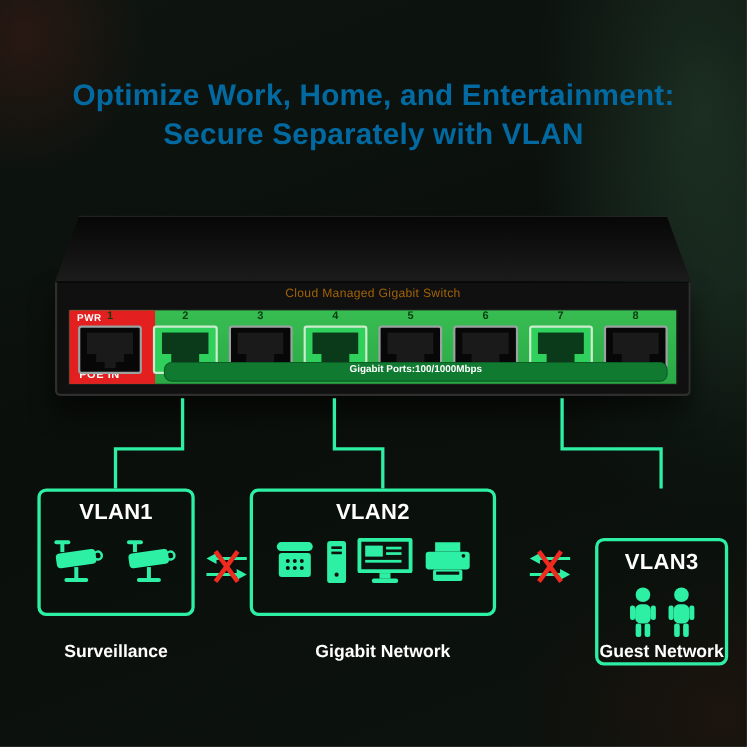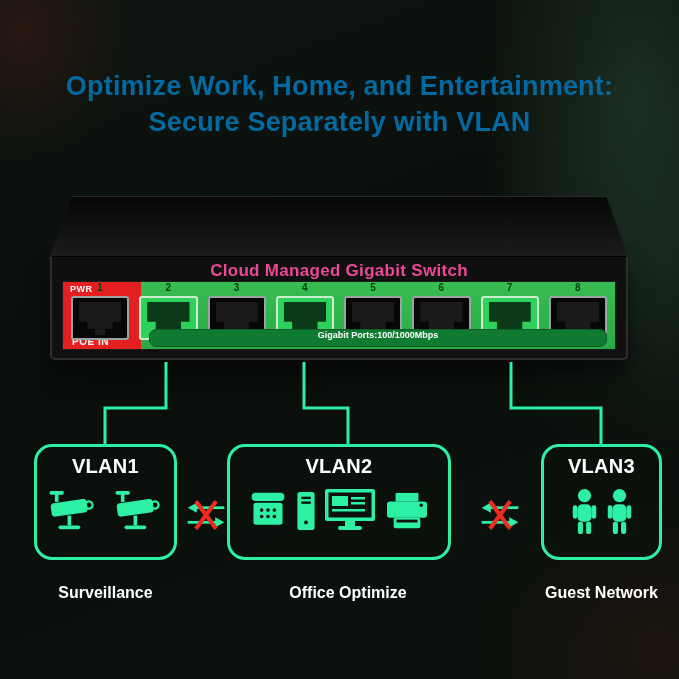--- a/index.html
+++ b/index.html
@@ -25,21 +25,21 @@
   
   .switch { position:absolute; left:50px; top:196px; width:578px; }
   .switch-top { height:60px;
     background:linear-gradient(180deg,#070707 0%,#151515 70%,#1d1d1d 100%);
     clip-path:polygon(22px 0, calc(100% - 22px) 0, 100% 100%, 0 100%);
     border-top:1px solid #2a2a2a; }
   .switch-front { position:relative; height:104px; background:#101010;
     border:2px solid #2e2e2e; border-top:1px solid #000; border-radius:0 0 5px 5px;
     box-shadow:0 14px 22px rgba(0,0,0,0.55); }
   .switch-name { position:absolute; top:4px; left:0; width:100%; text-align:center;
-    color:#ec4899; font-size:17px; font-weight:700; letter-spacing:0.3px; }
+    color:#a16207; font-size:11px; font-weight:400; letter-spacing:0.3px; }
   .panel { position:absolute; top:24px; left:10px; right:10px; bottom:8px;
     background:linear-gradient(180deg,#38bd52 0%,#2aa946 100%);
     border:1px solid #1c1c1c; overflow:hidden; }
   .red-zone { position:absolute; left:0; top:0; bottom:0; width:78px; background:#e41f1f; }
   .pwr-label { position:absolute; top:2px; left:7px; font-size:9px; font-weight:700; color:#fff; letter-spacing:0.5px; }
   .poe-label { position:absolute; bottom:2px; left:9px; font-size:10px; font-weight:700; color:#fff; letter-spacing:0.5px; }
   .numbers-row { position:absolute; top:0; left:8px; right:8px; height:13px; display:flex; gap:10px; }
   .numbers-row span { flex:1; text-align:center; font-size:10px; font-weight:700; color:#0a3d12; }
   .ports-row { position:absolute; top:14px; left:8px; right:8px; height:44px; display:flex; gap:10px; }
   .port { flex:1; position:relative; background:#070707; border:2px solid #9aa2a2; border-radius:3px; }
@@ -48,27 +48,27 @@
   .port.green { background:#2fd05c; border-color:#cdeccd; }
   .port.green .jack { background:#0a3a1a; }
   .ports-strip { position:absolute; bottom:2px; left:86px; right:8px; height:18px;
     background:#0f7a30; border:1px solid #0b5f26; border-radius:7px;
     color:#ffffff; font-size:9px; font-weight:700; line-height:11px; text-align:center; }
 
   
   .lines-svg { position:absolute; left:0; top:0; width:679px; height:679px; pointer-events:none; }
 
   
-  .vlan-box { position:absolute; top:444px; height:116px; border:3px solid #2ef0a4; border-radius:18px;
+  .vlan-box { position:absolute; top:444px; height:116px; border:3px solid #2ef0a4; border-radius:8px;
     background:rgba(8,16,11,0.35); }
   .vlan-box .vlan-label { text-align:center; margin-top:8px; font-size:20px; font-weight:800; color:#ffffff; letter-spacing:0.3px; }
   .vlan-icons { display:flex; justify-content:center; align-items:flex-end; gap:8px; margin-top:10px; }
   .vlan1 { left:34px;  width:143px; }
   .vlan2 { left:227px; width:224px; }
-  .vlan3 { left:541px; width:121px; }
+  .vlan3 { left:541px; width:121px;margin-top:45px; }
 
   .caption { position:absolute; top:584px; text-align:center; font-size:16px; font-weight:800; color:#ffffff; }
   .cap1 { left:34px;  width:143px; }
   .cap2 { left:236px; width:224px; }
   .cap3 { left:521px; width:161px; }
 
   .isolation { position:absolute; top:498px; width:44px; height:34px; }
   .iso1 { left:184px; } .iso2 { left:478px; }
 
   svg .ac { fill:#2ef0a4; }
@@ -240,14 +240,14 @@
       <rect class="ac" x="6" y="16" width="14" height="17" rx="5"></rect>
       <rect class="ac" x="1.5" y="17" width="4.5" height="13" rx="2"></rect>
         <rect class="ac" x="20" y="17" width="4.5" height="13" rx="2"></rect>
       <rect class="ac" x="6.5" y="33" width="5" height="12" rx="2"></rect>
         <rect class="ac" x="14.5" y="33" width="5" height="12" rx="2"></rect>
     </svg>
   </div>
 </div>
 
 <div class="caption cap1">Surveillance</div>
-<div class="caption cap2">Office Optimize</div>
+<div class="caption cap2">Gigabit Network</div>
 <div class="caption cap3">Guest Network</div>
 
 </body></html>

